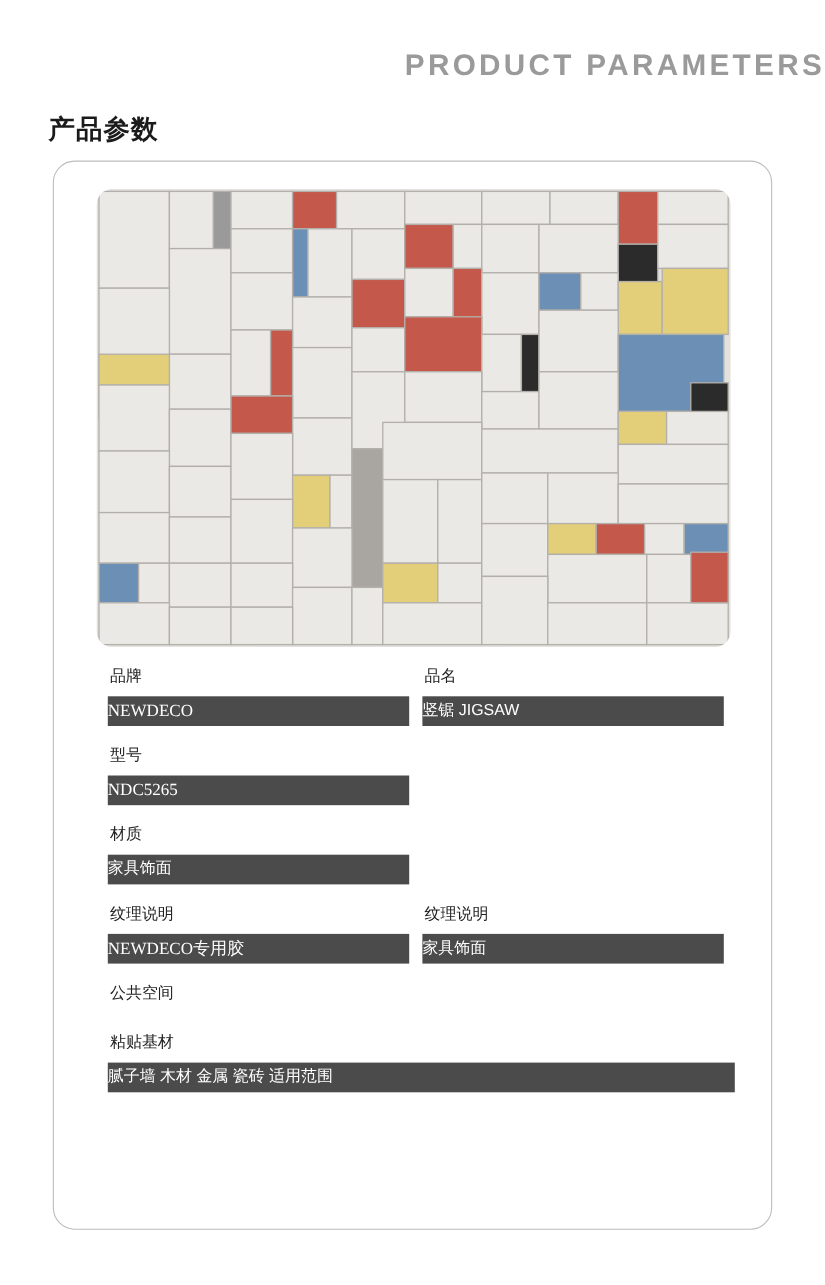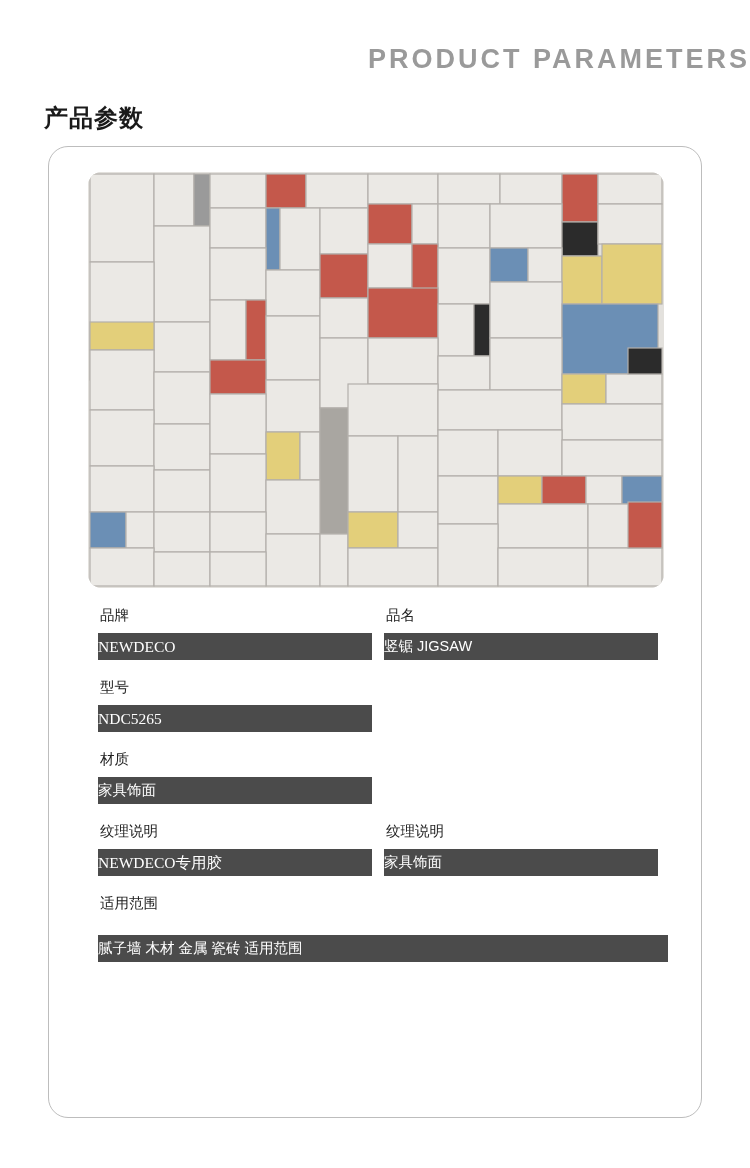--- a/index.html
+++ b/index.html
@@ -250,25 +250,26 @@
           <div class="value latin">NEWDECO专用胶</div>
         </div>
         <div class="cell">
           <div class="label">纹理说明</div>
           <div class="value">家具饰面</div>
         </div>
       </div>
 
       <div class="row">
         <div class="cell full">
-          <div class="label">适用范围</div>
+          <div class="label">公共空间</div>
         </div>
       </div>
 
       <div class="row">
         <div class="cell full">
+          <div class="label">粘贴基材</div>
           <div class="value">腻子墙 木材 金属 瓷砖 适用范围</div>
         </div>
       </div>
 
     </div>
   </div>
 </div>
 
 </body></html>

